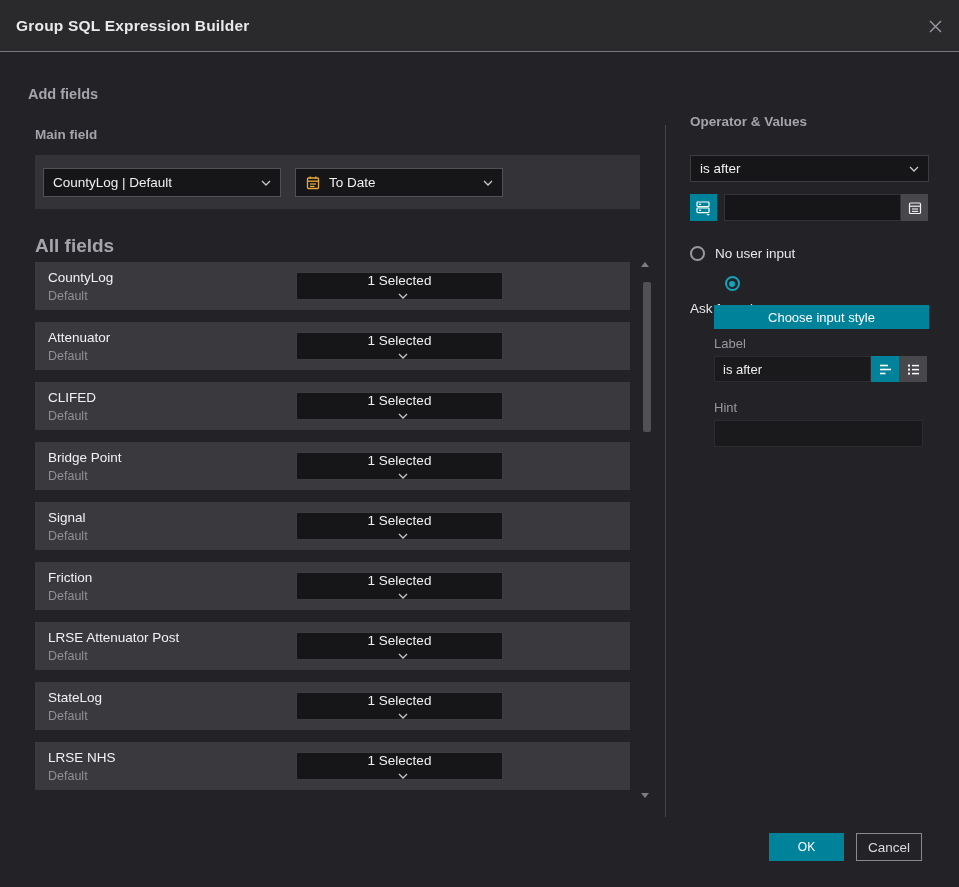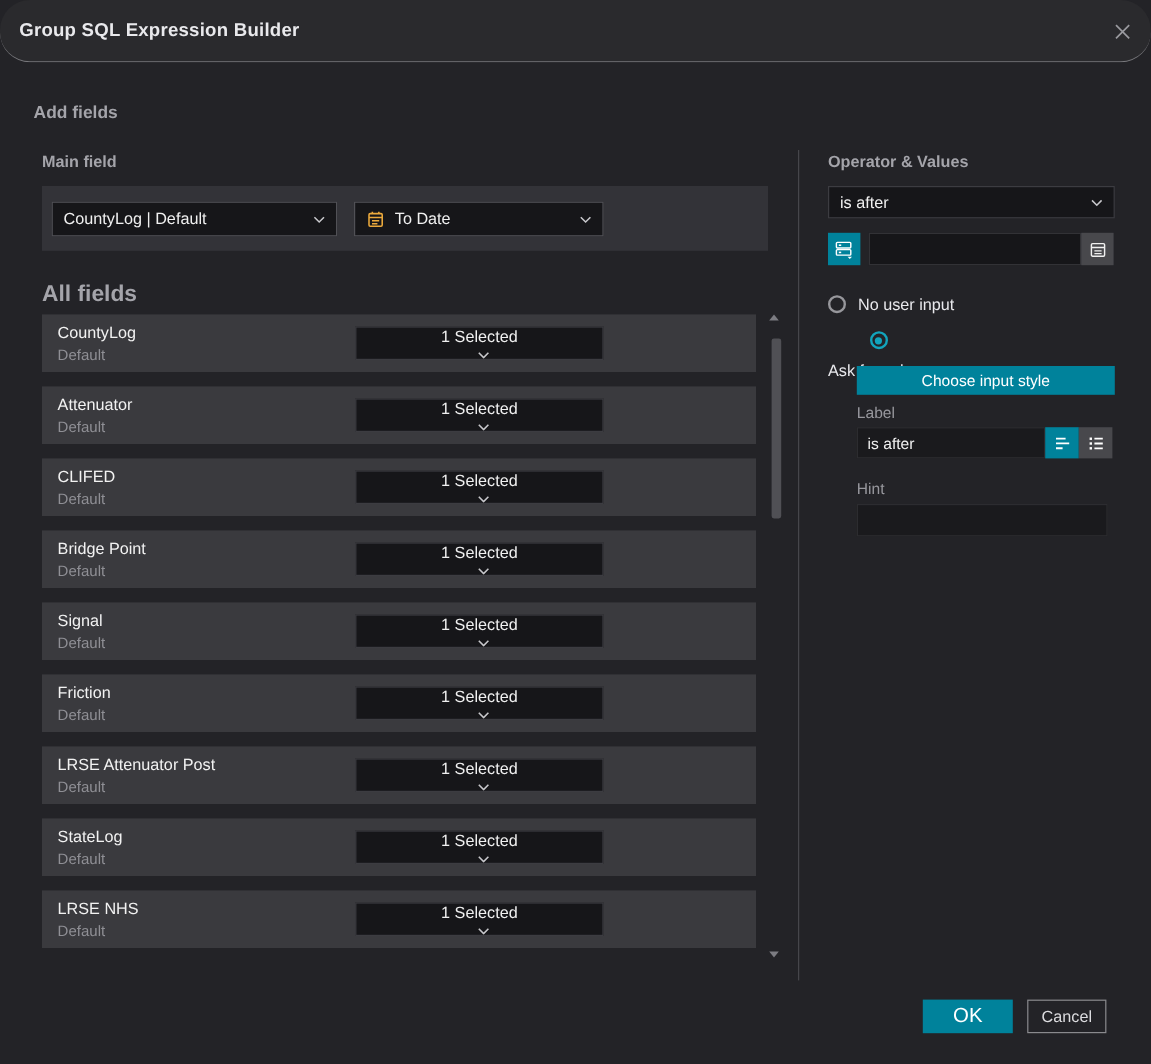--- a/index.html
+++ b/index.html
@@ -25,34 +25,34 @@
     color:var(--text-main);
     overflow:hidden;
   }
   .dialog{position:relative;width:959px;height:887px;background:var(--dialog-bg);}
 
   
   .titlebar{
     position:absolute;top:0;left:0;width:100%;height:52px;
     background:var(--titlebar-bg);
     border-bottom:1px solid #77777b;
-    display:flex;align-items:center;border-radius:25px;
+    display:flex;align-items:center;
   }
   .titlebar .title{margin-left:16px;font-size:15.5px;font-weight:700;color:#e9e9ec;letter-spacing:.2px;}
   .close-btn{
     position:absolute;right:12px;top:14px;width:24px;height:24px;
     display:flex;align-items:center;justify-content:center;
     cursor:pointer;background:transparent;border:none;padding:0;
   }
 
   
   .h-add{position:absolute;left:28px;top:86px;font-size:14.5px;font-weight:700;color:var(--heading);}
   .h-main{position:absolute;left:35px;top:127px;font-size:13.5px;font-weight:700;color:var(--heading);}
   .h-all{position:absolute;left:35px;top:235px;font-size:19px;font-weight:700;color:var(--heading);}
-  .h-op{position:absolute;left:690px;top:127px;font-size:13.5px;font-weight:700;color:var(--heading);}
+  .h-op{position:absolute;left:690px;top:114px;font-size:13.5px;font-weight:700;color:var(--heading);}
   .h-label{position:absolute;left:714px;top:336px;font-size:13px;color:#97979d;}
   .h-hint{position:absolute;left:714px;top:400px;font-size:13px;color:#97979d;}
 
   
   .main-field-box{
     position:absolute;left:35px;top:155px;width:605px;height:54px;
     background:var(--panel-box);
   }
   .select{
     display:flex;align-items:center;
@@ -118,21 +118,21 @@
     font-size:13px;padding:0 8px;font-family:"Liberation Sans", sans-serif;}
   .toggle-teal{left:871px;top:356px;width:28px;height:26px;background:var(--accent);}
   .toggle-gray{left:899px;top:356px;width:28px;height:26px;background:#48484c;}
   .hint-input{position:absolute;left:714px;top:420px;width:209px;height:27px;
     background:#1a1a1d;border:1px solid #2c2c30;color:var(--text-main);
     font-size:13px;padding:0 8px;font-family:"Liberation Sans", sans-serif;}
 
   
   .ok-btn{
     position:absolute;left:769px;top:833px;width:75px;height:28px;
-    background:var(--accent);color:#fff;border:none;font-size:17px;
+    background:var(--accent);color:#fff;border:none;font-size:12px;
     font-family:"Liberation Sans", sans-serif;cursor:pointer;
   }
   .cancel-btn{
     position:absolute;left:856px;top:833px;width:66px;height:28px;
     background:transparent;color:#dcdcdf;border:1px solid #8a8a8e;
     font-size:13.5px;font-family:"Liberation Sans", sans-serif;cursor:pointer;
   }
 </style>
 </head>
 <body>

